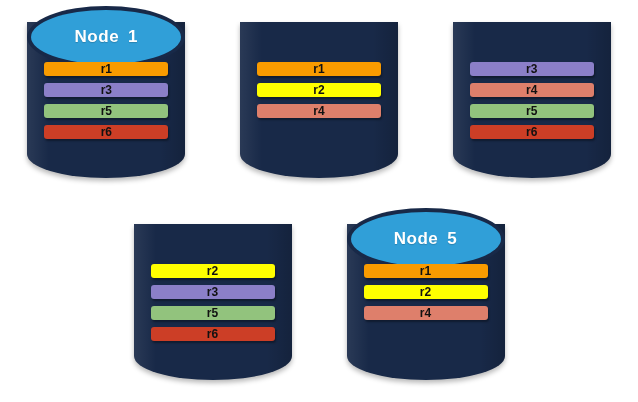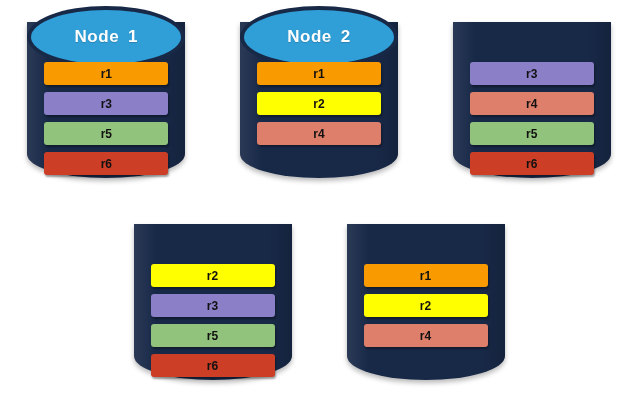--- a/index.html
+++ b/index.html
@@ -113,21 +113,21 @@
     top: 56px;
     width: 158px;
     padding: 0 17px;
     box-sizing: border-box;
     display: flex;
     flex-direction: column;
     gap: 7px;
     z-index: 3;
   }
   .replica-bar {
-    height: 23px;
+    height: 14px;
     border-radius: 3px;
     display: flex;
     align-items: center;
     justify-content: center;
     box-shadow: 1px 2px 2px rgba(0,0,0,0.35);
   }
   .replica-label {
     font-size: 12px;
     font-weight: bold;
     color: #111111;
@@ -161,91 +161,91 @@
             <div class="replica-bar" style="background: rgb(204, 62, 38);">
               <span class="replica-label">r6</span>
             </div>
           </div>
         </div>
       </div>
       <div class="node-slot">
         <div class="cylinder">
           <div class="cyl-body"></div>
           <div class="cyl-shade"></div>
+          <div class="replica-list">
+            <div class="replica-bar" style="background: rgb(249, 155, 0);">
+              <span class="replica-label">r1</span>
+            </div>
+            <div class="replica-bar" style="background: rgb(255, 255, 0);">
+              <span class="replica-label">r2</span>
+            </div>
+            <div class="replica-bar" style="background: rgb(222, 127, 107);">
+              <span class="replica-label">r4</span>
+            </div>
+          </div>
+        </div>
+      </div>
+      <div class="node-slot">
+        <div class="cylinder">
+          <div class="cyl-body"></div>
+          <div class="cyl-shade"></div>
+          <div class="replica-list">
+            <div class="replica-bar" style="background: rgb(139, 127, 200);">
+              <span class="replica-label">r3</span>
+            </div>
+            <div class="replica-bar" style="background: rgb(222, 127, 107);">
+              <span class="replica-label">r4</span>
+            </div>
+            <div class="replica-bar" style="background: rgb(146, 195, 125);">
+              <span class="replica-label">r5</span>
+            </div>
+            <div class="replica-bar" style="background: rgb(204, 62, 38);">
+              <span class="replica-label">r6</span>
+            </div>
+          </div>
+        </div>
+      </div>
+    </div>
+  <div class="node-row" id="row-bottom">
+      <div class="node-slot">
+        <div class="cylinder">
+          <div class="cyl-body"></div>
+          <div class="cyl-shade"></div>
+          <div class="replica-list">
+            <div class="replica-bar" style="background: rgb(255, 255, 0);">
+              <span class="replica-label">r2</span>
+            </div>
+            <div class="replica-bar" style="background: rgb(139, 127, 200);">
+              <span class="replica-label">r3</span>
+            </div>
+            <div class="replica-bar" style="background: rgb(146, 195, 125);">
+              <span class="replica-label">r5</span>
+            </div>
+            <div class="replica-bar" style="background: rgb(204, 62, 38);">
+              <span class="replica-label">r6</span>
+            </div>
+          </div>
+        </div>
+      </div>
+      <div class="node-slot">
+        <div class="cylinder">
+          <div class="cyl-body"></div>
+          <div class="cyl-shade"></div>
           <div class="cyl-top">
             <div class="cyl-top-face">
-              <div class="node-label"><span>Node</span><span class="num">2</span></div>
+              <div class="node-label"><span>Node</span><span class="num">5</span></div>
             </div>
           </div>
           <div class="replica-list">
             <div class="replica-bar" style="background: rgb(249, 155, 0);">
               <span class="replica-label">r1</span>
             </div>
             <div class="replica-bar" style="background: rgb(255, 255, 0);">
               <span class="replica-label">r2</span>
             </div>
             <div class="replica-bar" style="background: rgb(222, 127, 107);">
               <span class="replica-label">r4</span>
             </div>
           </div>
         </div>
       </div>
-      <div class="node-slot">
-        <div class="cylinder">
-          <div class="cyl-body"></div>
-          <div class="cyl-shade"></div>
-          <div class="replica-list">
-            <div class="replica-bar" style="background: rgb(139, 127, 200);">
-              <span class="replica-label">r3</span>
-            </div>
-            <div class="replica-bar" style="background: rgb(222, 127, 107);">
-              <span class="replica-label">r4</span>
-            </div>
-            <div class="replica-bar" style="background: rgb(146, 195, 125);">
-              <span class="replica-label">r5</span>
-            </div>
-            <div class="replica-bar" style="background: rgb(204, 62, 38);">
-              <span class="replica-label">r6</span>
-            </div>
-          </div>
-        </div>
-      </div>
-    </div>
-  <div class="node-row" id="row-bottom">
-      <div class="node-slot">
-        <div class="cylinder">
-          <div class="cyl-body"></div>
-          <div class="cyl-shade"></div>
-          <div class="replica-list">
-            <div class="replica-bar" style="background: rgb(255, 255, 0);">
-              <span class="replica-label">r2</span>
-            </div>
-            <div class="replica-bar" style="background: rgb(139, 127, 200);">
-              <span class="replica-label">r3</span>
-            </div>
-            <div class="replica-bar" style="background: rgb(146, 195, 125);">
-              <span class="replica-label">r5</span>
-            </div>
-            <div class="replica-bar" style="background: rgb(204, 62, 38);">
-              <span class="replica-label">r6</span>
-            </div>
-          </div>
-        </div>
-      </div>
-      <div class="node-slot">
-        <div class="cylinder">
-          <div class="cyl-body"></div>
-          <div class="cyl-shade"></div>
-          <div class="replica-list">
-            <div class="replica-bar" style="background: rgb(249, 155, 0);">
-              <span class="replica-label">r1</span>
-            </div>
-            <div class="replica-bar" style="background: rgb(255, 255, 0);">
-              <span class="replica-label">r2</span>
-            </div>
-            <div class="replica-bar" style="background: rgb(222, 127, 107);">
-              <span class="replica-label">r4</span>
-            </div>
-          </div>
-        </div>
-      </div>
     </div>
 </div>
 
 </body></html>

